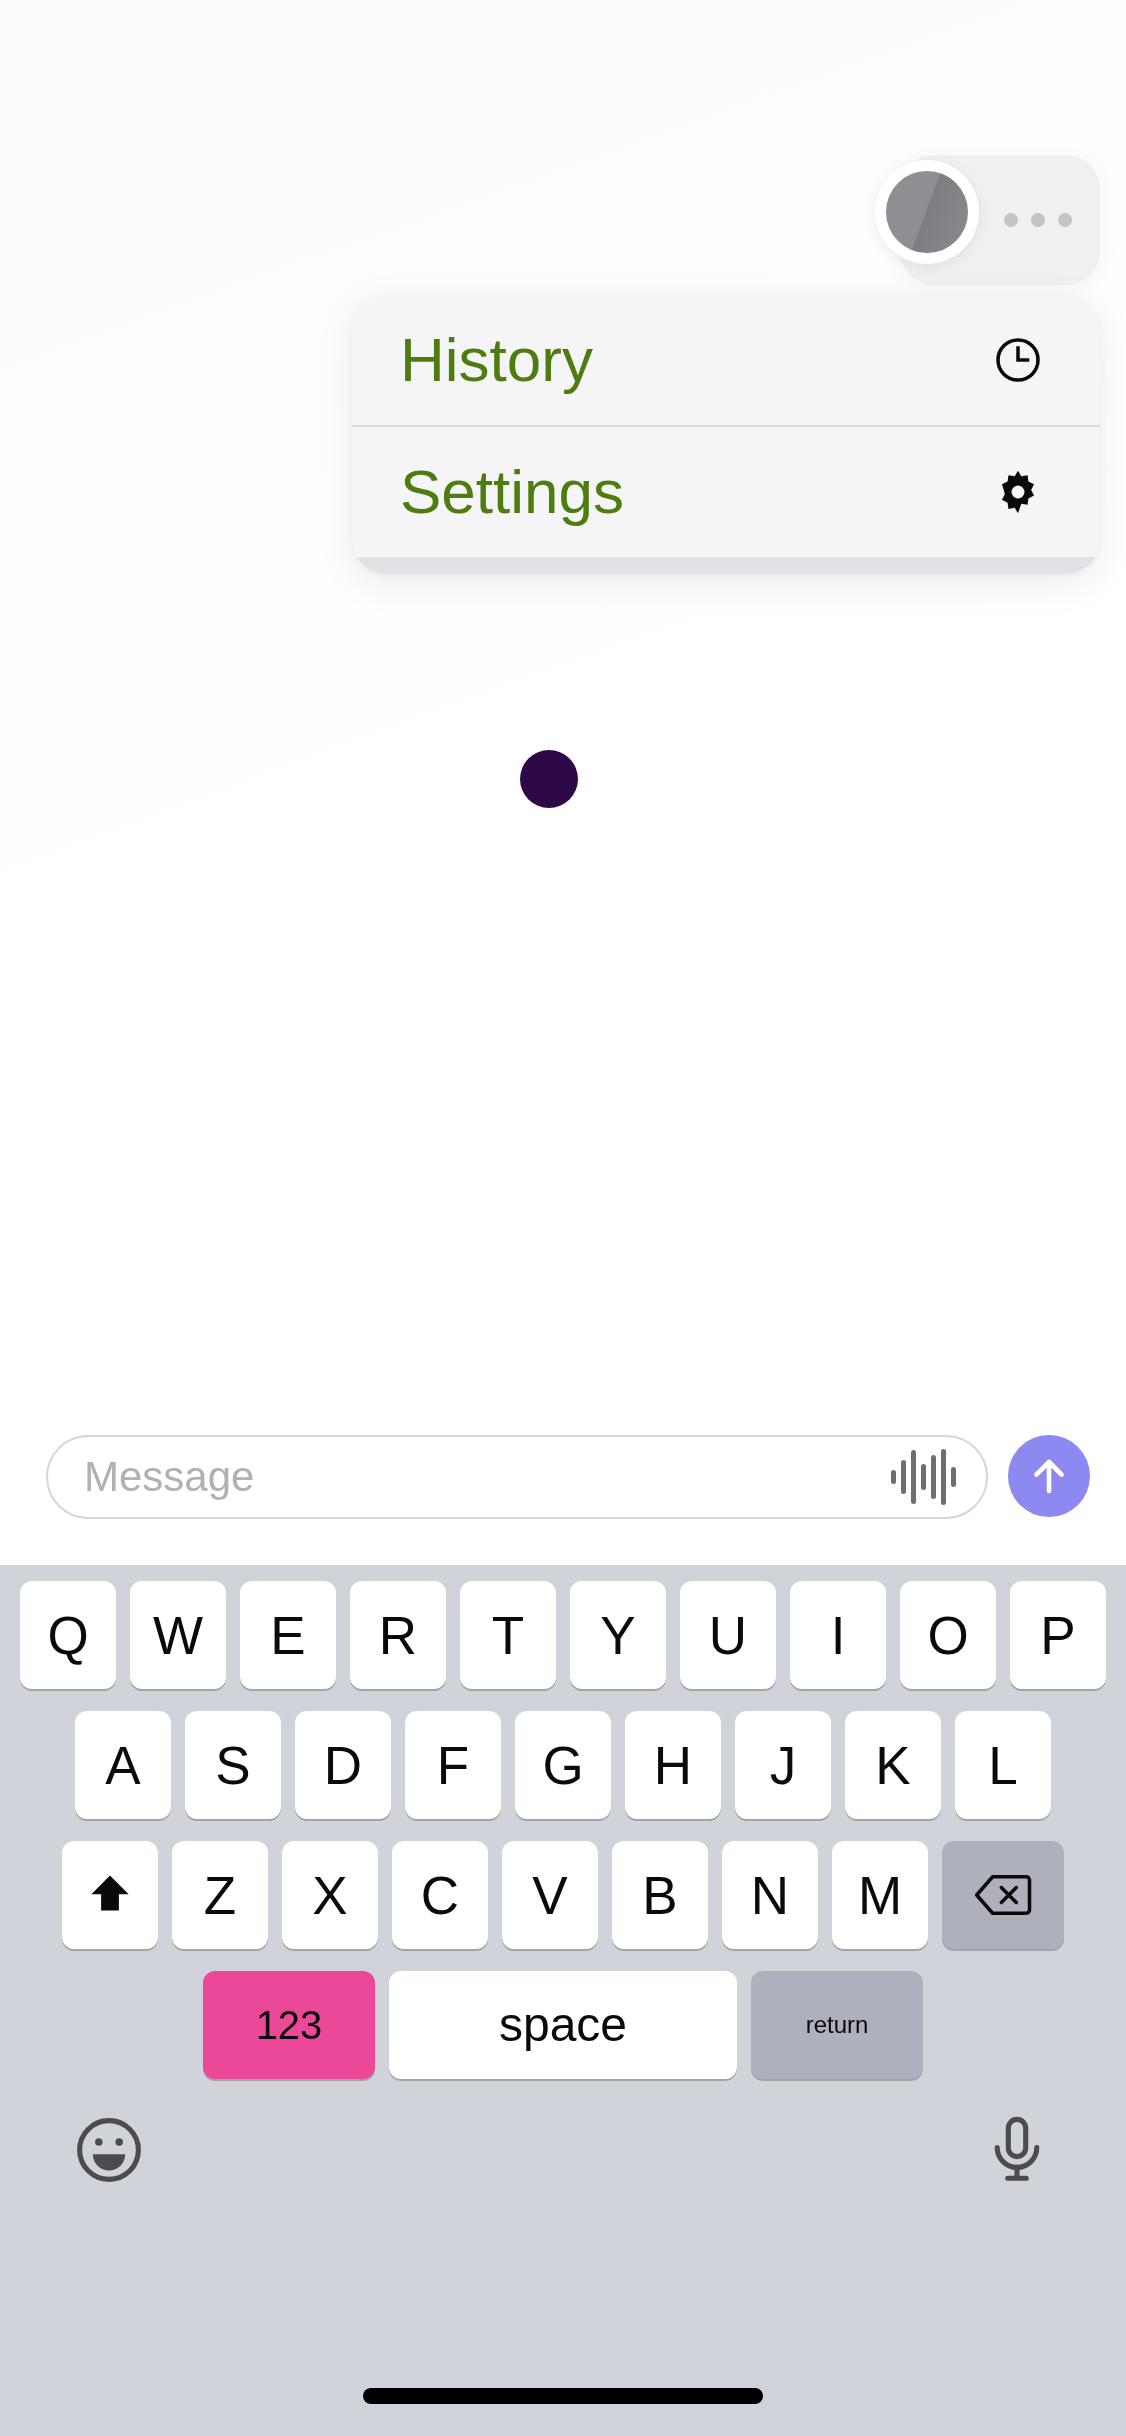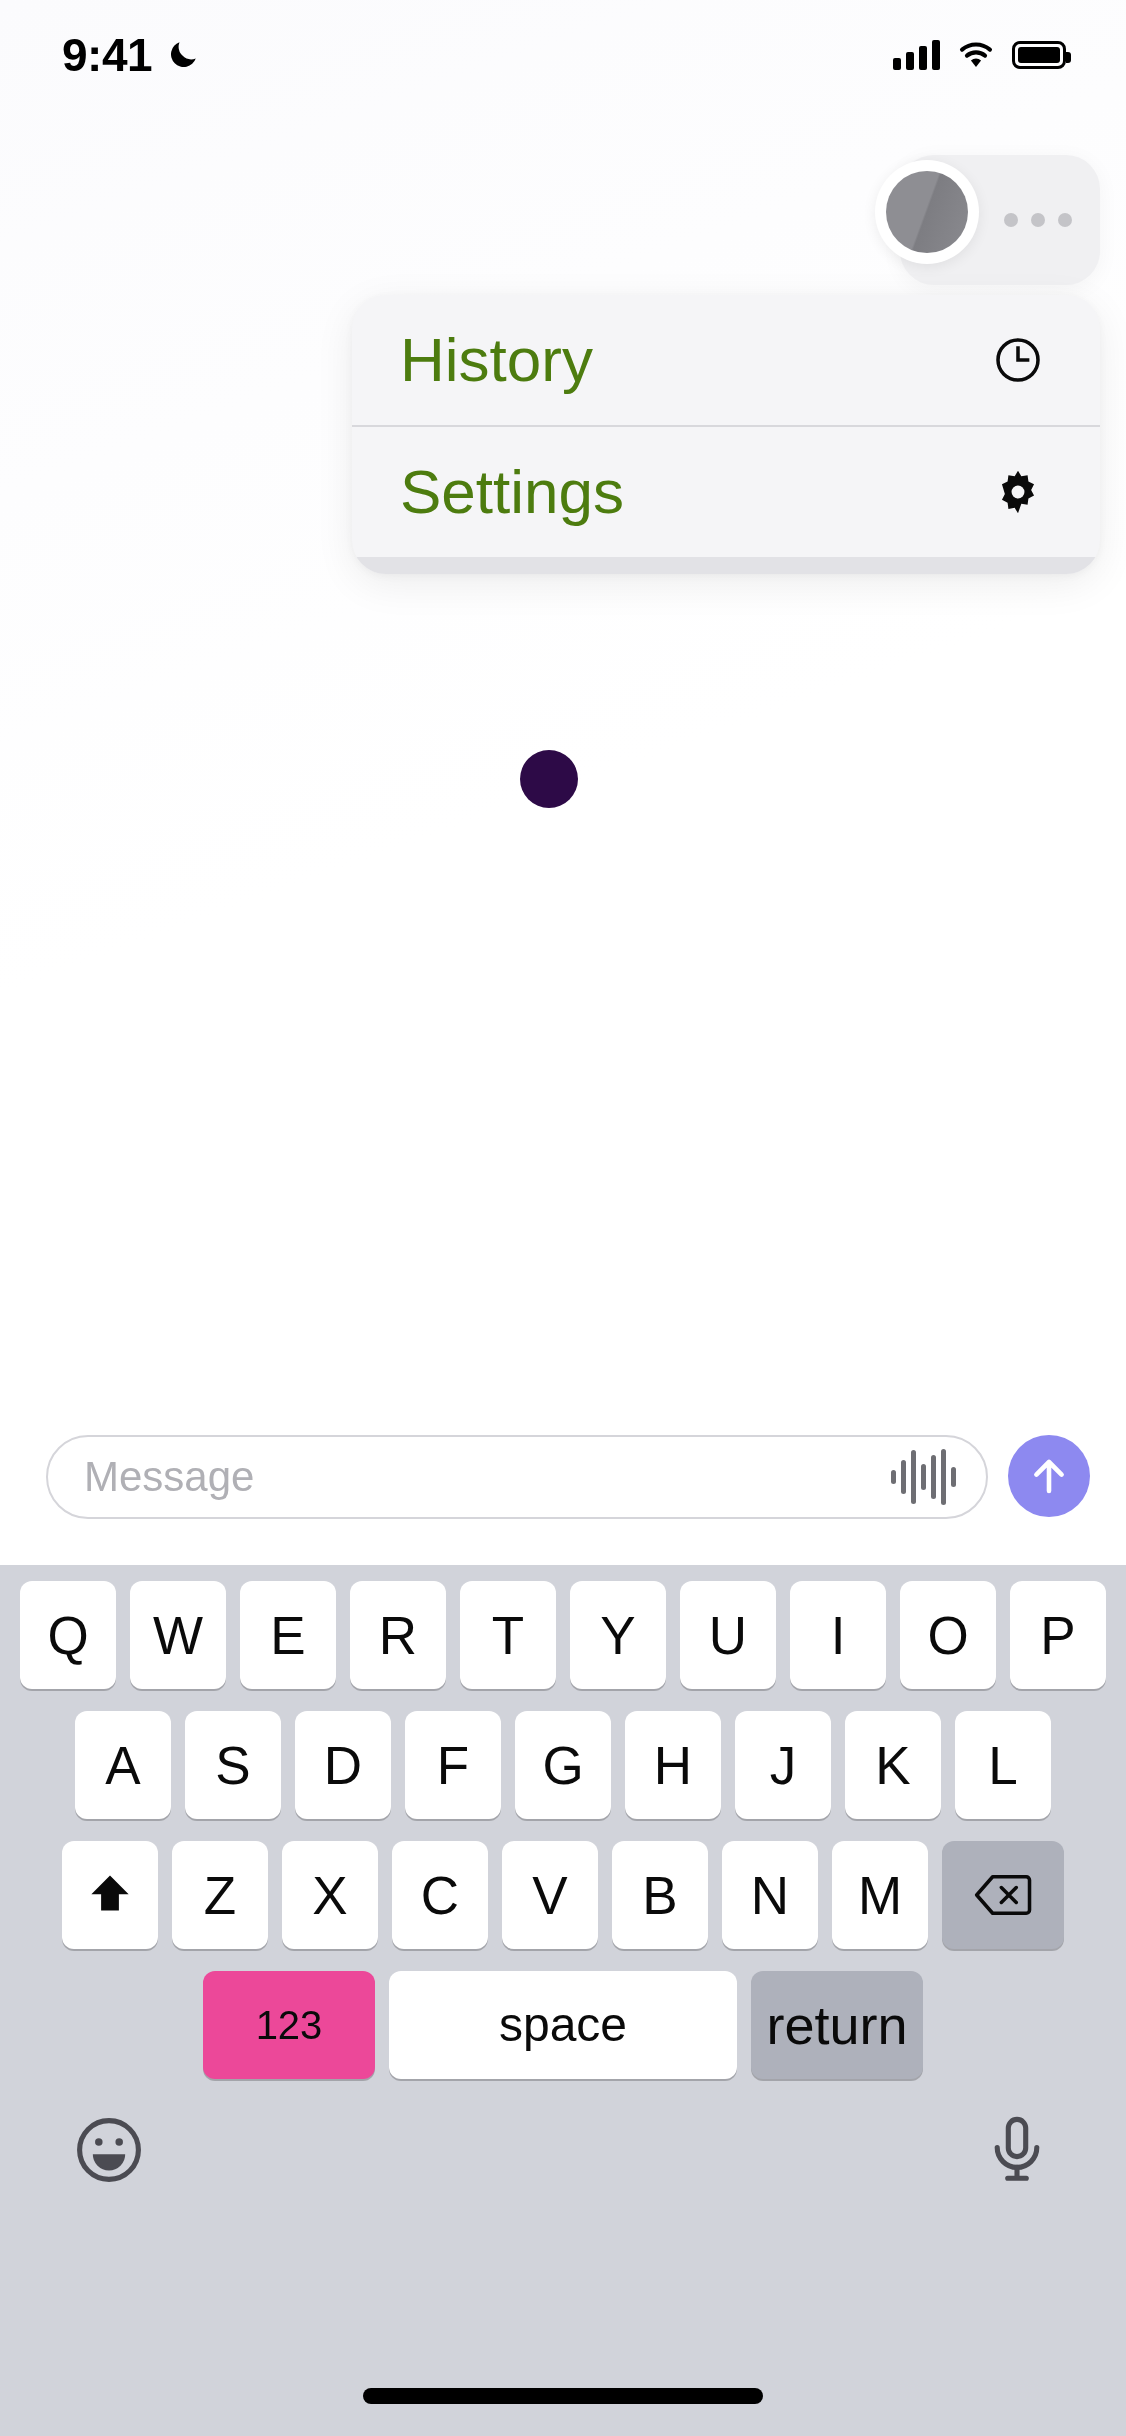--- a/index.html
+++ b/index.html
@@ -129,64 +129,36 @@
   .key {
     height:108px; border-radius:12px; background:#ffffff;
     display:flex; align-items:center; justify-content:center;
     font-size:53px; color:#0a0a0a; line-height:1;
     box-shadow:0 2px 0 rgba(0,0,0,0.22);
   }
   .key.letter { width:96px; }
   .key.wide { width:122px; background:#aeb1bb; }
   .key.num { width:172px; background:#ec4899; font-size:40px; }
   .key.space { width:348px; font-size:48px; }
-  .key.ret { width:172px; background:#aeb1bb; font-size:54px; }
+  .key.ret { width:172px; background:#aeb1bb; font-size:24px; }
   .kb-bottom {
     display:flex; align-items:center; justify-content:space-between;
     padding:12px 72px 0 72px;
   }
   .kb-icon { width:74px; height:74px; display:flex; align-items:center; justify-content:center; }
   .home-indicator {
     position:absolute; left:50%; transform:translateX(-50%); bottom:32px;
     width:400px; height:16px; background:#000; border-radius:10px;
   }
 </style>
 </head>
 <body>
 
 <div class="phone">
 
-  <div class="statusbar">
-    <div class="status-left">
-      <span class="status-time">9:41</span>
-      <span class="moon-icon">
-        <svg viewBox="0 0 24 24" width="34" height="34">
-            <path d="M21 14.5A9 9 0 0 1 9.5 3 9 9 0 1 0 21 14.5z" fill="#000"></path>
-          </svg>
-      </span>
-    </div>
-    <div class="status-right">
-      <span class="bars">
-          <i></i>
-          <i></i>
-          <i></i>
-          <i></i>
-        </span>
-      <span class="wifi-icon">
-        <svg viewBox="0 0 24 18" width="38" height="30">
-          <path d="M12 16.5l-3.2-4.1a5.1 5.1 0 0 1 6.4 0z" fill="#000"></path>
-          <path d="M3.2 5.6a13.6 13.6 0 0 1 17.6 0" stroke="#000" stroke-width="2.6" fill="none" stroke-linecap="round"></path>
-          <path d="M6.3 9.4a9 9 0 0 1 11.4 0" stroke="#000" stroke-width="2.6" fill="none" stroke-linecap="round"></path>
-        </svg>
-      </span>
-      <span class="battery">
-          <span></span>
-        </span>
-    </div>
-  </div>
 
   <div class="profile-widget">
     <span class="dots">
         <i></i>
         <i></i>
         <i></i>
       </span>
   </div>
   <div class="avatar-btn">
     <span class="avatar"></span>

